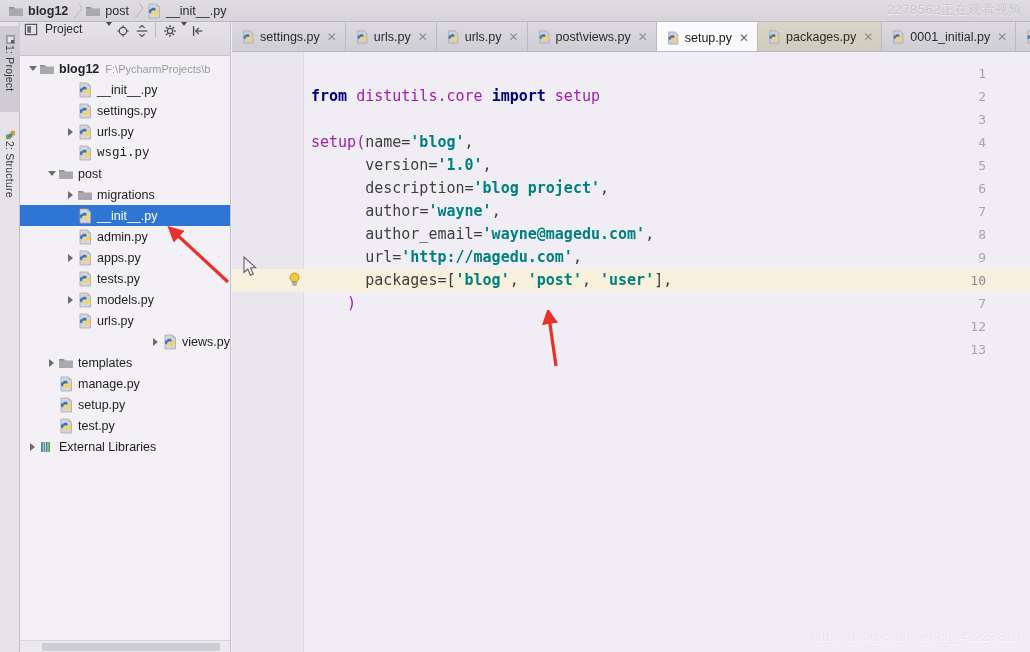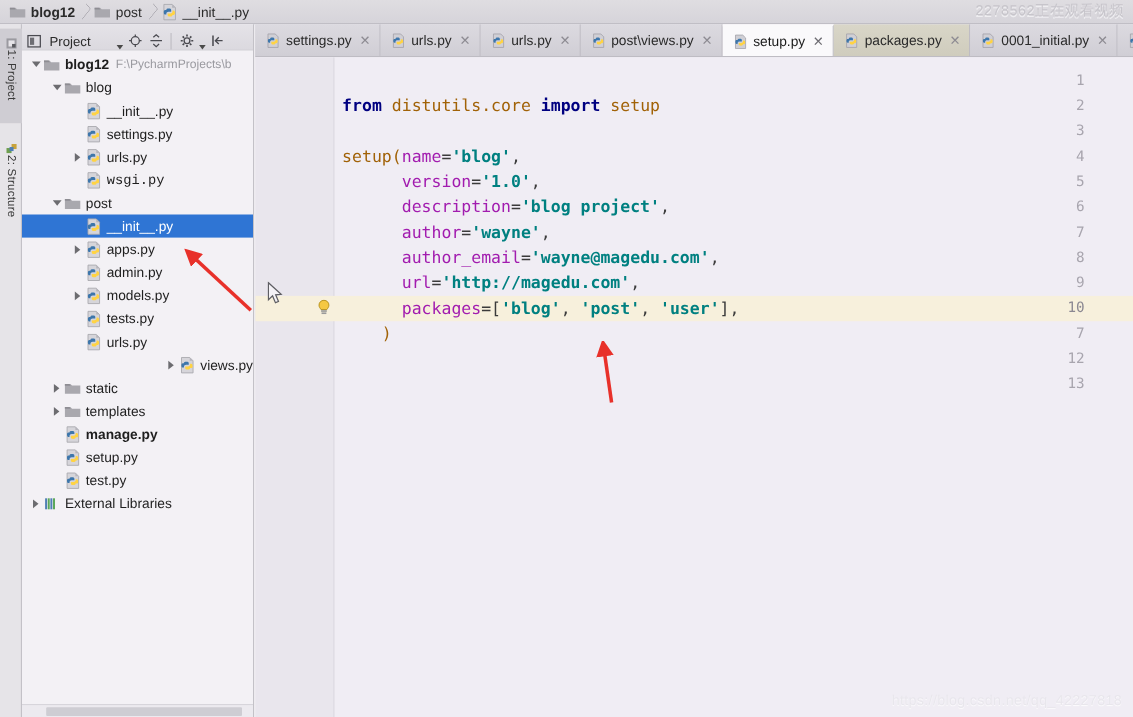--- a/index.html
+++ b/index.html
@@ -53,23 +53,23 @@
   .vtab.active { background: #cfcdd3; }
   .vtab-ico { width: 11px; height: 11px; margin-top: 4px; align-self:center;}
 
   
   .project-panel {
     position: absolute; left: 20px; top: 22px; width: 211px; height: 630px;
     background: #f3f1f5; border-right: 1px solid #c3c1c7;
     display: flex; flex-direction: column;
   }
   .project-header {
-    height: 24px; background: linear-gradient(to bottom,#e5e3e8 0%,#dbd9df 100%);
+    height: 34px; background: linear-gradient(to bottom,#e5e3e8 0%,#dbd9df 100%);
     border-bottom: 1px solid #c7c5cb;
-    display: flex; align-items: flex-end; padding: 0 4px; gap: 2px;
+    display: flex; align-items: flex-start; padding: 0 4px; gap: 2px;
   }
   .ph-title { font-size: 12px; color: #2b2b2b; margin-left: 4px; }
   .ph-caret {
     width: 0; height: 0; border-left: 3.5px solid transparent;
     border-right: 3.5px solid transparent; border-top: 4px solid #4a4a4a;
     margin-left: 22px;
   }
   .ph-btn { width: 17px; height: 17px; display:flex; align-items:center; justify-content:center; }
   .ph-div { width:1px; height:15px; background:#bdbbc2; margin:0 3px; }
 
@@ -158,23 +158,23 @@
   .bulb {
     position: absolute; left: 56px; width: 13px; height: 16px;
   }
   .code {
     position: absolute; left: 79px; top: 0; width: 719px; height: 600px;
     font-family: "DejaVu Sans Mono", monospace; font-size: 15px;
     line-height: 23px; white-space: pre; color: #2a2a2a;
   }
   .code .ln { height: 23px; }
   .kw  { color: #000080; font-weight: bold; }
-  .par { color: #a21caf; }
+  .par { color: #404040; }
   .str { color: #008080; font-weight: bold; }
-  .pln { color: #a16207; }
+  .pln { color: #a21caf; }
   .op  { color: #3b3b3b; }
 
   
   .mouse-cursor { position: absolute; left: 243px; top: 256px; z-index: 40; }
   .red-arrow { position: absolute; z-index: 35; }
   .csdn-watermark {
     position: absolute; right: 10px; bottom: 8px; z-index: 30;
     font-size: 13px; color: #e8e6ec; letter-spacing: .3px;
     text-shadow: 0 1px 1px rgba(255,255,255,.9);
   }
@@ -293,135 +293,135 @@
         <span class="twist">
           <span class="arrow-d"></span>
         </span>
         <span class="ticon"><svg width="16" height="16" viewBox="0 0 16 16">
             <path d="M1,4 L1,13 L15,13 L15,5.5 L7.5,5.5 L6,4 z" fill="#a9a8ae"></path>
             <path d="M1,4 L1,5.6 L6.2,5.6 L5.2,4 z" fill="#8e8d93"></path>
           </svg></span>
         <span class="tlabel bold">blog12</span>
         <span class="tpath">F:\PycharmProjects\b</span>
       </div>
+      <div class="trow" style="padding-left: 44px;">
+        <span class="twist"></span>
+        <span class="ticon"><svg width="16" height="16" viewBox="0 0 16 16">
+            <path d="M3,1 L10.5,1 L13.5,4 L13.5,15 L3,15 z" fill="#d6d5da" stroke="#a9a8ae" stroke-width="0.8"></path>
+            <path d="M10.5,1 L13.5,4 L10.5,4 z" fill="#b6b5bb"></path>
+            <path d="M5.2,6.2 C5.2,5.2 6,4.8 7.4,4.8 C8.8,4.8 9.6,5.2 9.6,6.2 L9.6,7.6 L7.2,7.6 C6.1,7.6 5.2,8.3 5.2,9.4 L5.2,10.2 L4.2,10.2 C3.3,10.2 2.9,9.3 2.9,8.1 C2.9,6.9 3.3,6.2 4.2,6.2 z" fill="#3d76ab"></path>
+            <path d="M10.8,10.6 C10.8,11.6 10,12 8.6,12 C7.2,12 6.4,11.6 6.4,10.6 L6.4,9.2 L8.8,9.2 C9.9,9.2 10.8,8.5 10.8,7.4 L10.8,6.6 L11.8,6.6 C12.7,6.6 13.1,7.5 13.1,8.7 C13.1,9.9 12.7,10.6 11.8,10.6 z" fill="#ffd343"></path>
+          </svg></span>
+        <span class="tlabel">__init__.py</span>
+      </div>
+      <div class="trow" style="padding-left: 44px;">
+        <span class="twist"></span>
+        <span class="ticon"><svg width="16" height="16" viewBox="0 0 16 16">
+            <path d="M3,1 L10.5,1 L13.5,4 L13.5,15 L3,15 z" fill="#d6d5da" stroke="#a9a8ae" stroke-width="0.8"></path>
+            <path d="M10.5,1 L13.5,4 L10.5,4 z" fill="#b6b5bb"></path>
+            <path d="M5.2,6.2 C5.2,5.2 6,4.8 7.4,4.8 C8.8,4.8 9.6,5.2 9.6,6.2 L9.6,7.6 L7.2,7.6 C6.1,7.6 5.2,8.3 5.2,9.4 L5.2,10.2 L4.2,10.2 C3.3,10.2 2.9,9.3 2.9,8.1 C2.9,6.9 3.3,6.2 4.2,6.2 z" fill="#3d76ab"></path>
+            <path d="M10.8,10.6 C10.8,11.6 10,12 8.6,12 C7.2,12 6.4,11.6 6.4,10.6 L6.4,9.2 L8.8,9.2 C9.9,9.2 10.8,8.5 10.8,7.4 L10.8,6.6 L11.8,6.6 C12.7,6.6 13.1,7.5 13.1,8.7 C13.1,9.9 12.7,10.6 11.8,10.6 z" fill="#ffd343"></path>
+          </svg></span>
+        <span class="tlabel">settings.py</span>
+      </div>
+      <div class="trow" style="padding-left: 44px;">
+        <span class="twist">
+          <span class="arrow-r"></span>
+        </span>
+        <span class="ticon"><svg width="16" height="16" viewBox="0 0 16 16">
+            <path d="M3,1 L10.5,1 L13.5,4 L13.5,15 L3,15 z" fill="#d6d5da" stroke="#a9a8ae" stroke-width="0.8"></path>
+            <path d="M10.5,1 L13.5,4 L10.5,4 z" fill="#b6b5bb"></path>
+            <path d="M5.2,6.2 C5.2,5.2 6,4.8 7.4,4.8 C8.8,4.8 9.6,5.2 9.6,6.2 L9.6,7.6 L7.2,7.6 C6.1,7.6 5.2,8.3 5.2,9.4 L5.2,10.2 L4.2,10.2 C3.3,10.2 2.9,9.3 2.9,8.1 C2.9,6.9 3.3,6.2 4.2,6.2 z" fill="#3d76ab"></path>
+            <path d="M10.8,10.6 C10.8,11.6 10,12 8.6,12 C7.2,12 6.4,11.6 6.4,10.6 L6.4,9.2 L8.8,9.2 C9.9,9.2 10.8,8.5 10.8,7.4 L10.8,6.6 L11.8,6.6 C12.7,6.6 13.1,7.5 13.1,8.7 C13.1,9.9 12.7,10.6 11.8,10.6 z" fill="#ffd343"></path>
+          </svg></span>
+        <span class="tlabel">urls.py</span>
+      </div>
+      <div class="trow" style="padding-left: 44px; font-family: Liberation Mono, monospace;">
+        <span class="twist"></span>
+        <span class="ticon"><svg width="16" height="16" viewBox="0 0 16 16">
+            <path d="M3,1 L10.5,1 L13.5,4 L13.5,15 L3,15 z" fill="#d6d5da" stroke="#a9a8ae" stroke-width="0.8"></path>
+            <path d="M10.5,1 L13.5,4 L10.5,4 z" fill="#b6b5bb"></path>
+            <path d="M5.2,6.2 C5.2,5.2 6,4.8 7.4,4.8 C8.8,4.8 9.6,5.2 9.6,6.2 L9.6,7.6 L7.2,7.6 C6.1,7.6 5.2,8.3 5.2,9.4 L5.2,10.2 L4.2,10.2 C3.3,10.2 2.9,9.3 2.9,8.1 C2.9,6.9 3.3,6.2 4.2,6.2 z" fill="#3d76ab"></path>
+            <path d="M10.8,10.6 C10.8,11.6 10,12 8.6,12 C7.2,12 6.4,11.6 6.4,10.6 L6.4,9.2 L8.8,9.2 C9.9,9.2 10.8,8.5 10.8,7.4 L10.8,6.6 L11.8,6.6 C12.7,6.6 13.1,7.5 13.1,8.7 C13.1,9.9 12.7,10.6 11.8,10.6 z" fill="#ffd343"></path>
+          </svg></span>
+        <span class="tlabel">wsgi.py</span>
+      </div>
       <div class="trow" style="padding-left: 25px;">
         <span class="twist">
           <span class="arrow-d"></span>
         </span>
         <span class="ticon"><svg width="16" height="16" viewBox="0 0 16 16">
             <path d="M1,4 L1,13 L15,13 L15,5.5 L7.5,5.5 L6,4 z" fill="#a9a8ae"></path>
             <path d="M1,4 L1,5.6 L6.2,5.6 L5.2,4 z" fill="#8e8d93"></path>
           </svg></span>
-        <span class="tlabel">blog</span>
-      </div>
-      <div class="trow" style="padding-left: 44px;">
-        <span class="twist"></span>
-        <span class="ticon"><svg width="16" height="16" viewBox="0 0 16 16">
-            <path d="M3,1 L10.5,1 L13.5,4 L13.5,15 L3,15 z" fill="#d6d5da" stroke="#a9a8ae" stroke-width="0.8"></path>
-            <path d="M10.5,1 L13.5,4 L10.5,4 z" fill="#b6b5bb"></path>
-            <path d="M5.2,6.2 C5.2,5.2 6,4.8 7.4,4.8 C8.8,4.8 9.6,5.2 9.6,6.2 L9.6,7.6 L7.2,7.6 C6.1,7.6 5.2,8.3 5.2,9.4 L5.2,10.2 L4.2,10.2 C3.3,10.2 2.9,9.3 2.9,8.1 C2.9,6.9 3.3,6.2 4.2,6.2 z" fill="#3d76ab"></path>
-            <path d="M10.8,10.6 C10.8,11.6 10,12 8.6,12 C7.2,12 6.4,11.6 6.4,10.6 L6.4,9.2 L8.8,9.2 C9.9,9.2 10.8,8.5 10.8,7.4 L10.8,6.6 L11.8,6.6 C12.7,6.6 13.1,7.5 13.1,8.7 C13.1,9.9 12.7,10.6 11.8,10.6 z" fill="#ffd343"></path>
-          </svg></span>
-        <span class="tlabel">__init__.py</span>
-      </div>
-      <div class="trow" style="padding-left: 44px;">
-        <span class="twist"></span>
-        <span class="ticon"><svg width="16" height="16" viewBox="0 0 16 16">
-            <path d="M3,1 L10.5,1 L13.5,4 L13.5,15 L3,15 z" fill="#d6d5da" stroke="#a9a8ae" stroke-width="0.8"></path>
-            <path d="M10.5,1 L13.5,4 L10.5,4 z" fill="#b6b5bb"></path>
-            <path d="M5.2,6.2 C5.2,5.2 6,4.8 7.4,4.8 C8.8,4.8 9.6,5.2 9.6,6.2 L9.6,7.6 L7.2,7.6 C6.1,7.6 5.2,8.3 5.2,9.4 L5.2,10.2 L4.2,10.2 C3.3,10.2 2.9,9.3 2.9,8.1 C2.9,6.9 3.3,6.2 4.2,6.2 z" fill="#3d76ab"></path>
-            <path d="M10.8,10.6 C10.8,11.6 10,12 8.6,12 C7.2,12 6.4,11.6 6.4,10.6 L6.4,9.2 L8.8,9.2 C9.9,9.2 10.8,8.5 10.8,7.4 L10.8,6.6 L11.8,6.6 C12.7,6.6 13.1,7.5 13.1,8.7 C13.1,9.9 12.7,10.6 11.8,10.6 z" fill="#ffd343"></path>
-          </svg></span>
-        <span class="tlabel">settings.py</span>
+        <span class="tlabel">post</span>
       </div>
       <div class="trow" style="padding-left: 44px;">
         <span class="twist">
           <span class="arrow-r"></span>
-        </span>
-        <span class="ticon"><svg width="16" height="16" viewBox="0 0 16 16">
-            <path d="M3,1 L10.5,1 L13.5,4 L13.5,15 L3,15 z" fill="#d6d5da" stroke="#a9a8ae" stroke-width="0.8"></path>
-            <path d="M10.5,1 L13.5,4 L10.5,4 z" fill="#b6b5bb"></path>
-            <path d="M5.2,6.2 C5.2,5.2 6,4.8 7.4,4.8 C8.8,4.8 9.6,5.2 9.6,6.2 L9.6,7.6 L7.2,7.6 C6.1,7.6 5.2,8.3 5.2,9.4 L5.2,10.2 L4.2,10.2 C3.3,10.2 2.9,9.3 2.9,8.1 C2.9,6.9 3.3,6.2 4.2,6.2 z" fill="#3d76ab"></path>
-            <path d="M10.8,10.6 C10.8,11.6 10,12 8.6,12 C7.2,12 6.4,11.6 6.4,10.6 L6.4,9.2 L8.8,9.2 C9.9,9.2 10.8,8.5 10.8,7.4 L10.8,6.6 L11.8,6.6 C12.7,6.6 13.1,7.5 13.1,8.7 C13.1,9.9 12.7,10.6 11.8,10.6 z" fill="#ffd343"></path>
-          </svg></span>
-        <span class="tlabel">urls.py</span>
-      </div>
-      <div class="trow" style="padding-left: 44px; font-family: Liberation Mono, monospace;">
-        <span class="twist"></span>
-        <span class="ticon"><svg width="16" height="16" viewBox="0 0 16 16">
-            <path d="M3,1 L10.5,1 L13.5,4 L13.5,15 L3,15 z" fill="#d6d5da" stroke="#a9a8ae" stroke-width="0.8"></path>
-            <path d="M10.5,1 L13.5,4 L10.5,4 z" fill="#b6b5bb"></path>
-            <path d="M5.2,6.2 C5.2,5.2 6,4.8 7.4,4.8 C8.8,4.8 9.6,5.2 9.6,6.2 L9.6,7.6 L7.2,7.6 C6.1,7.6 5.2,8.3 5.2,9.4 L5.2,10.2 L4.2,10.2 C3.3,10.2 2.9,9.3 2.9,8.1 C2.9,6.9 3.3,6.2 4.2,6.2 z" fill="#3d76ab"></path>
-            <path d="M10.8,10.6 C10.8,11.6 10,12 8.6,12 C7.2,12 6.4,11.6 6.4,10.6 L6.4,9.2 L8.8,9.2 C9.9,9.2 10.8,8.5 10.8,7.4 L10.8,6.6 L11.8,6.6 C12.7,6.6 13.1,7.5 13.1,8.7 C13.1,9.9 12.7,10.6 11.8,10.6 z" fill="#ffd343"></path>
-          </svg></span>
-        <span class="tlabel">wsgi.py</span>
-      </div>
-      <div class="trow" style="padding-left: 25px;">
-        <span class="twist">
-          <span class="arrow-d"></span>
         </span>
         <span class="ticon"><svg width="16" height="16" viewBox="0 0 16 16">
             <path d="M1,4 L1,13 L15,13 L15,5.5 L7.5,5.5 L6,4 z" fill="#a9a8ae"></path>
             <path d="M1,4 L1,5.6 L6.2,5.6 L5.2,4 z" fill="#8e8d93"></path>
           </svg></span>
-        <span class="tlabel">post</span>
+        <span class="tlabel">migrations</span>
       </div>
       <div class="trow selected" style="padding-left: 44px;">
         <span class="twist"></span>
         <span class="ticon"><svg width="16" height="16" viewBox="0 0 16 16">
             <path d="M3,1 L10.5,1 L13.5,4 L13.5,15 L3,15 z" fill="#d6d5da" stroke="#a9a8ae" stroke-width="0.8"></path>
             <path d="M10.5,1 L13.5,4 L10.5,4 z" fill="#b6b5bb"></path>
             <path d="M5.2,6.2 C5.2,5.2 6,4.8 7.4,4.8 C8.8,4.8 9.6,5.2 9.6,6.2 L9.6,7.6 L7.2,7.6 C6.1,7.6 5.2,8.3 5.2,9.4 L5.2,10.2 L4.2,10.2 C3.3,10.2 2.9,9.3 2.9,8.1 C2.9,6.9 3.3,6.2 4.2,6.2 z" fill="#3d76ab"></path>
             <path d="M10.8,10.6 C10.8,11.6 10,12 8.6,12 C7.2,12 6.4,11.6 6.4,10.6 L6.4,9.2 L8.8,9.2 C9.9,9.2 10.8,8.5 10.8,7.4 L10.8,6.6 L11.8,6.6 C12.7,6.6 13.1,7.5 13.1,8.7 C13.1,9.9 12.7,10.6 11.8,10.6 z" fill="#ffd343"></path>
           </svg></span>
         <span class="tlabel">__init__.py</span>
       </div>
       <div class="trow" style="padding-left: 44px;">
+        <span class="twist"></span>
+        <span class="ticon"><svg width="16" height="16" viewBox="0 0 16 16">
+            <path d="M3,1 L10.5,1 L13.5,4 L13.5,15 L3,15 z" fill="#d6d5da" stroke="#a9a8ae" stroke-width="0.8"></path>
+            <path d="M10.5,1 L13.5,4 L10.5,4 z" fill="#b6b5bb"></path>
+            <path d="M5.2,6.2 C5.2,5.2 6,4.8 7.4,4.8 C8.8,4.8 9.6,5.2 9.6,6.2 L9.6,7.6 L7.2,7.6 C6.1,7.6 5.2,8.3 5.2,9.4 L5.2,10.2 L4.2,10.2 C3.3,10.2 2.9,9.3 2.9,8.1 C2.9,6.9 3.3,6.2 4.2,6.2 z" fill="#3d76ab"></path>
+            <path d="M10.8,10.6 C10.8,11.6 10,12 8.6,12 C7.2,12 6.4,11.6 6.4,10.6 L6.4,9.2 L8.8,9.2 C9.9,9.2 10.8,8.5 10.8,7.4 L10.8,6.6 L11.8,6.6 C12.7,6.6 13.1,7.5 13.1,8.7 C13.1,9.9 12.7,10.6 11.8,10.6 z" fill="#ffd343"></path>
+          </svg></span>
+        <span class="tlabel">admin.py</span>
+      </div>
+      <div class="trow" style="padding-left: 44px;">
         <span class="twist">
           <span class="arrow-r"></span>
         </span>
         <span class="ticon"><svg width="16" height="16" viewBox="0 0 16 16">
             <path d="M3,1 L10.5,1 L13.5,4 L13.5,15 L3,15 z" fill="#d6d5da" stroke="#a9a8ae" stroke-width="0.8"></path>
             <path d="M10.5,1 L13.5,4 L10.5,4 z" fill="#b6b5bb"></path>
             <path d="M5.2,6.2 C5.2,5.2 6,4.8 7.4,4.8 C8.8,4.8 9.6,5.2 9.6,6.2 L9.6,7.6 L7.2,7.6 C6.1,7.6 5.2,8.3 5.2,9.4 L5.2,10.2 L4.2,10.2 C3.3,10.2 2.9,9.3 2.9,8.1 C2.9,6.9 3.3,6.2 4.2,6.2 z" fill="#3d76ab"></path>
             <path d="M10.8,10.6 C10.8,11.6 10,12 8.6,12 C7.2,12 6.4,11.6 6.4,10.6 L6.4,9.2 L8.8,9.2 C9.9,9.2 10.8,8.5 10.8,7.4 L10.8,6.6 L11.8,6.6 C12.7,6.6 13.1,7.5 13.1,8.7 C13.1,9.9 12.7,10.6 11.8,10.6 z" fill="#ffd343"></path>
           </svg></span>
         <span class="tlabel">apps.py</span>
       </div>
       <div class="trow" style="padding-left: 44px;">
         <span class="twist"></span>
         <span class="ticon"><svg width="16" height="16" viewBox="0 0 16 16">
             <path d="M3,1 L10.5,1 L13.5,4 L13.5,15 L3,15 z" fill="#d6d5da" stroke="#a9a8ae" stroke-width="0.8"></path>
             <path d="M10.5,1 L13.5,4 L10.5,4 z" fill="#b6b5bb"></path>
             <path d="M5.2,6.2 C5.2,5.2 6,4.8 7.4,4.8 C8.8,4.8 9.6,5.2 9.6,6.2 L9.6,7.6 L7.2,7.6 C6.1,7.6 5.2,8.3 5.2,9.4 L5.2,10.2 L4.2,10.2 C3.3,10.2 2.9,9.3 2.9,8.1 C2.9,6.9 3.3,6.2 4.2,6.2 z" fill="#3d76ab"></path>
             <path d="M10.8,10.6 C10.8,11.6 10,12 8.6,12 C7.2,12 6.4,11.6 6.4,10.6 L6.4,9.2 L8.8,9.2 C9.9,9.2 10.8,8.5 10.8,7.4 L10.8,6.6 L11.8,6.6 C12.7,6.6 13.1,7.5 13.1,8.7 C13.1,9.9 12.7,10.6 11.8,10.6 z" fill="#ffd343"></path>
           </svg></span>
-        <span class="tlabel">admin.py</span>
+        <span class="tlabel">tests.py</span>
       </div>
       <div class="trow" style="padding-left: 44px;">
         <span class="twist">
           <span class="arrow-r"></span>
         </span>
         <span class="ticon"><svg width="16" height="16" viewBox="0 0 16 16">
             <path d="M3,1 L10.5,1 L13.5,4 L13.5,15 L3,15 z" fill="#d6d5da" stroke="#a9a8ae" stroke-width="0.8"></path>
             <path d="M10.5,1 L13.5,4 L10.5,4 z" fill="#b6b5bb"></path>
             <path d="M5.2,6.2 C5.2,5.2 6,4.8 7.4,4.8 C8.8,4.8 9.6,5.2 9.6,6.2 L9.6,7.6 L7.2,7.6 C6.1,7.6 5.2,8.3 5.2,9.4 L5.2,10.2 L4.2,10.2 C3.3,10.2 2.9,9.3 2.9,8.1 C2.9,6.9 3.3,6.2 4.2,6.2 z" fill="#3d76ab"></path>
             <path d="M10.8,10.6 C10.8,11.6 10,12 8.6,12 C7.2,12 6.4,11.6 6.4,10.6 L6.4,9.2 L8.8,9.2 C9.9,9.2 10.8,8.5 10.8,7.4 L10.8,6.6 L11.8,6.6 C12.7,6.6 13.1,7.5 13.1,8.7 C13.1,9.9 12.7,10.6 11.8,10.6 z" fill="#ffd343"></path>
           </svg></span>
         <span class="tlabel">models.py</span>
-      </div>
-      <div class="trow" style="padding-left: 44px;">
-        <span class="twist"></span>
-        <span class="ticon"><svg width="16" height="16" viewBox="0 0 16 16">
-            <path d="M3,1 L10.5,1 L13.5,4 L13.5,15 L3,15 z" fill="#d6d5da" stroke="#a9a8ae" stroke-width="0.8"></path>
-            <path d="M10.5,1 L13.5,4 L10.5,4 z" fill="#b6b5bb"></path>
-            <path d="M5.2,6.2 C5.2,5.2 6,4.8 7.4,4.8 C8.8,4.8 9.6,5.2 9.6,6.2 L9.6,7.6 L7.2,7.6 C6.1,7.6 5.2,8.3 5.2,9.4 L5.2,10.2 L4.2,10.2 C3.3,10.2 2.9,9.3 2.9,8.1 C2.9,6.9 3.3,6.2 4.2,6.2 z" fill="#3d76ab"></path>
-            <path d="M10.8,10.6 C10.8,11.6 10,12 8.6,12 C7.2,12 6.4,11.6 6.4,10.6 L6.4,9.2 L8.8,9.2 C9.9,9.2 10.8,8.5 10.8,7.4 L10.8,6.6 L11.8,6.6 C12.7,6.6 13.1,7.5 13.1,8.7 C13.1,9.9 12.7,10.6 11.8,10.6 z" fill="#ffd343"></path>
-          </svg></span>
-        <span class="tlabel">tests.py</span>
       </div>
       <div class="trow" style="padding-left: 44px;">
         <span class="twist"></span>
         <span class="ticon"><svg width="16" height="16" viewBox="0 0 16 16">
             <path d="M3,1 L10.5,1 L13.5,4 L13.5,15 L3,15 z" fill="#d6d5da" stroke="#a9a8ae" stroke-width="0.8"></path>
             <path d="M10.5,1 L13.5,4 L10.5,4 z" fill="#b6b5bb"></path>
             <path d="M5.2,6.2 C5.2,5.2 6,4.8 7.4,4.8 C8.8,4.8 9.6,5.2 9.6,6.2 L9.6,7.6 L7.2,7.6 C6.1,7.6 5.2,8.3 5.2,9.4 L5.2,10.2 L4.2,10.2 C3.3,10.2 2.9,9.3 2.9,8.1 C2.9,6.9 3.3,6.2 4.2,6.2 z" fill="#3d76ab"></path>
             <path d="M10.8,10.6 C10.8,11.6 10,12 8.6,12 C7.2,12 6.4,11.6 6.4,10.6 L6.4,9.2 L8.8,9.2 C9.9,9.2 10.8,8.5 10.8,7.4 L10.8,6.6 L11.8,6.6 C12.7,6.6 13.1,7.5 13.1,8.7 C13.1,9.9 12.7,10.6 11.8,10.6 z" fill="#ffd343"></path>
           </svg></span>
         <span class="tlabel">urls.py</span>
@@ -439,33 +439,23 @@
         <span class="tlabel">views.py</span>
       </div>
       <div class="trow" style="padding-left: 25px;">
         <span class="twist">
           <span class="arrow-r"></span>
         </span>
         <span class="ticon"><svg width="16" height="16" viewBox="0 0 16 16">
             <path d="M1,4 L1,13 L15,13 L15,5.5 L7.5,5.5 L6,4 z" fill="#a9a8ae"></path>
             <path d="M1,4 L1,5.6 L6.2,5.6 L5.2,4 z" fill="#8e8d93"></path>
           </svg></span>
-        <span class="tlabel">static</span>
+        <span class="tlabel">templates</span>
       </div>
       <div class="trow" style="padding-left: 25px;">
-        <span class="twist">
-          <span class="arrow-r"></span>
-        </span>
-        <span class="ticon"><svg width="16" height="16" viewBox="0 0 16 16">
-            <path d="M1,4 L1,13 L15,13 L15,5.5 L7.5,5.5 L6,4 z" fill="#a9a8ae"></path>
-            <path d="M1,4 L1,5.6 L6.2,5.6 L5.2,4 z" fill="#8e8d93"></path>
-          </svg></span>
-        <span class="tlabel">templates</span>
-      </div>
-      <div class="trow" style="padding-left: 25px; font-weight: bold;">
         <span class="twist"></span>
         <span class="ticon"><svg width="16" height="16" viewBox="0 0 16 16">
             <path d="M3,1 L10.5,1 L13.5,4 L13.5,15 L3,15 z" fill="#d6d5da" stroke="#a9a8ae" stroke-width="0.8"></path>
             <path d="M10.5,1 L13.5,4 L10.5,4 z" fill="#b6b5bb"></path>
             <path d="M5.2,6.2 C5.2,5.2 6,4.8 7.4,4.8 C8.8,4.8 9.6,5.2 9.6,6.2 L9.6,7.6 L7.2,7.6 C6.1,7.6 5.2,8.3 5.2,9.4 L5.2,10.2 L4.2,10.2 C3.3,10.2 2.9,9.3 2.9,8.1 C2.9,6.9 3.3,6.2 4.2,6.2 z" fill="#3d76ab"></path>
             <path d="M10.8,10.6 C10.8,11.6 10,12 8.6,12 C7.2,12 6.4,11.6 6.4,10.6 L6.4,9.2 L8.8,9.2 C9.9,9.2 10.8,8.5 10.8,7.4 L10.8,6.6 L11.8,6.6 C12.7,6.6 13.1,7.5 13.1,8.7 C13.1,9.9 12.7,10.6 11.8,10.6 z" fill="#ffd343"></path>
           </svg></span>
         <span class="tlabel">manage.py</span>
       </div>
       <div class="trow" style="padding-left: 25px;">

